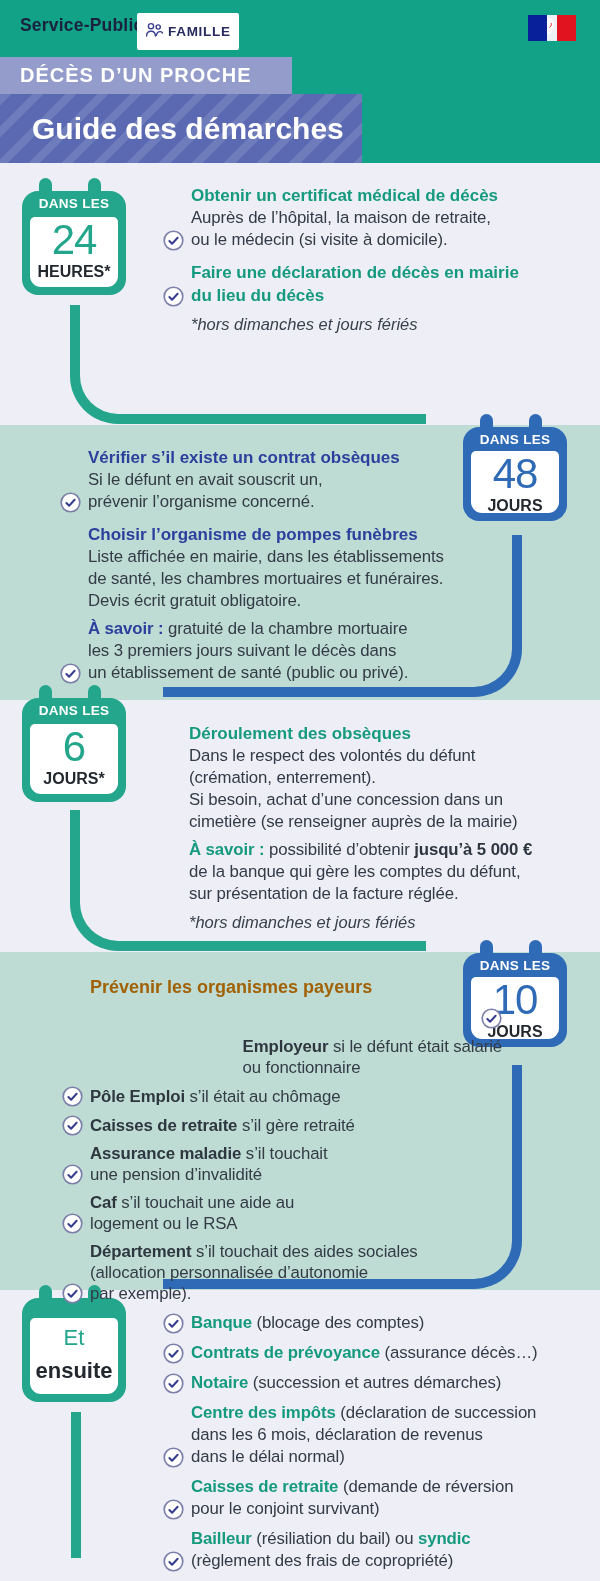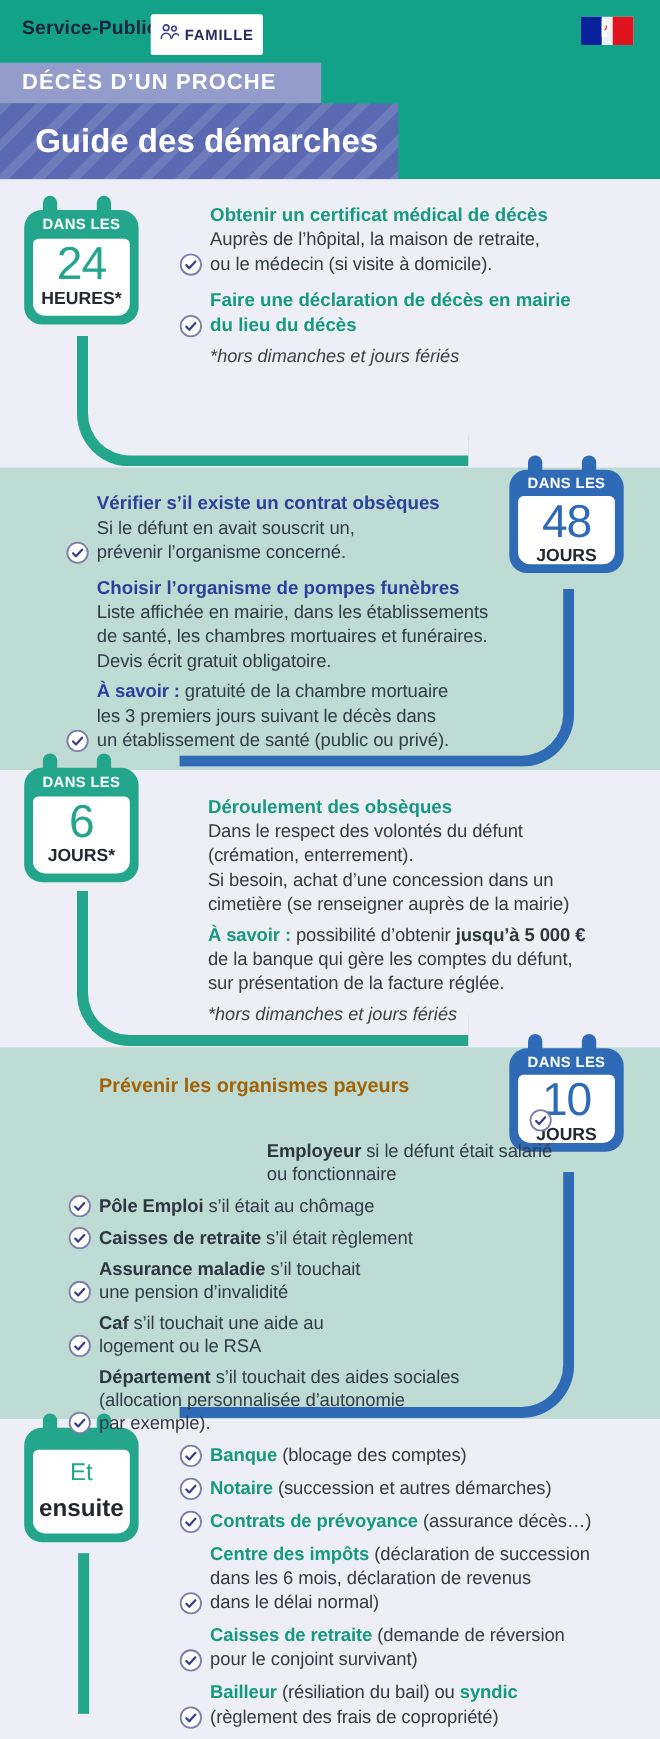--- a/index.html
+++ b/index.html
@@ -300,21 +300,21 @@
       </span>
       <p class="b"><b class="dark">Pôle Emploi</b><span> s’il était au chômage</span></p>
     </div>
     <div class="item">
       <span class="check">
         <svg viewBox="0 0 24 24" width="21" height="21">
             <circle cx="12" cy="12" r="10.6" fill="#fff" stroke="#7b7fa9" stroke-width="1.9"></circle>
             <path d="M7.3 12.6l3.1 3.1 6.3-6.9" fill="none" stroke="#373d8d" stroke-width="2.3" stroke-linecap="round" stroke-linejoin="round"></path>
           </svg>
       </span>
-      <p class="b"><b class="dark">Caisses de retraite</b><span> s’il était règlement</span></p>
+      <p class="b"><b class="dark">Caisses de retraite</b><span> s’il gère retraité</span></p>
     </div>
     <div class="item">
       <span class="check">
         <svg viewBox="0 0 24 24" width="21" height="21">
             <circle cx="12" cy="12" r="10.6" fill="#fff" stroke="#7b7fa9" stroke-width="1.9"></circle>
             <path d="M7.3 12.6l3.1 3.1 6.3-6.9" fill="none" stroke="#373d8d" stroke-width="2.3" stroke-linecap="round" stroke-linejoin="round"></path>
           </svg>
       </span>
       <p class="b"><b class="dark">Assurance maladie</b><span> s’il touchait
 une pension d’invalidité</span></p>
@@ -352,30 +352,30 @@
       </span>
       <p class="b"><b class="green">Banque</b><span> (blocage des comptes)</span></p>
     </div>
     <div class="item">
       <span class="check">
         <svg viewBox="0 0 24 24" width="21" height="21">
             <circle cx="12" cy="12" r="10.6" fill="#fff" stroke="#7b7fa9" stroke-width="1.9"></circle>
             <path d="M7.3 12.6l3.1 3.1 6.3-6.9" fill="none" stroke="#373d8d" stroke-width="2.3" stroke-linecap="round" stroke-linejoin="round"></path>
           </svg>
       </span>
+      <p class="b"><b class="green">Contrats de prévoyance</b><span> (assurance décès…)</span></p>
+    </div>
+    <div class="item">
+      <span class="check">
+        <svg viewBox="0 0 24 24" width="21" height="21">
+            <circle cx="12" cy="12" r="10.6" fill="#fff" stroke="#7b7fa9" stroke-width="1.9"></circle>
+            <path d="M7.3 12.6l3.1 3.1 6.3-6.9" fill="none" stroke="#373d8d" stroke-width="2.3" stroke-linecap="round" stroke-linejoin="round"></path>
+          </svg>
+      </span>
       <p class="b"><b class="green">Notaire</b><span> (succession et autres démarches)</span></p>
-    </div>
-    <div class="item">
-      <span class="check">
-        <svg viewBox="0 0 24 24" width="21" height="21">
-            <circle cx="12" cy="12" r="10.6" fill="#fff" stroke="#7b7fa9" stroke-width="1.9"></circle>
-            <path d="M7.3 12.6l3.1 3.1 6.3-6.9" fill="none" stroke="#373d8d" stroke-width="2.3" stroke-linecap="round" stroke-linejoin="round"></path>
-          </svg>
-      </span>
-      <p class="b"><b class="green">Contrats de prévoyance</b><span> (assurance décès…)</span></p>
     </div>
     <div class="item">
       <span class="check">
         <svg viewBox="0 0 24 24" width="21" height="21">
             <circle cx="12" cy="12" r="10.6" fill="#fff" stroke="#7b7fa9" stroke-width="1.9"></circle>
             <path d="M7.3 12.6l3.1 3.1 6.3-6.9" fill="none" stroke="#373d8d" stroke-width="2.3" stroke-linecap="round" stroke-linejoin="round"></path>
           </svg>
       </span>
       <p class="b"><b class="green">Centre des impôts</b><span> (déclaration de succession
 dans les 6 mois, déclaration de revenus

